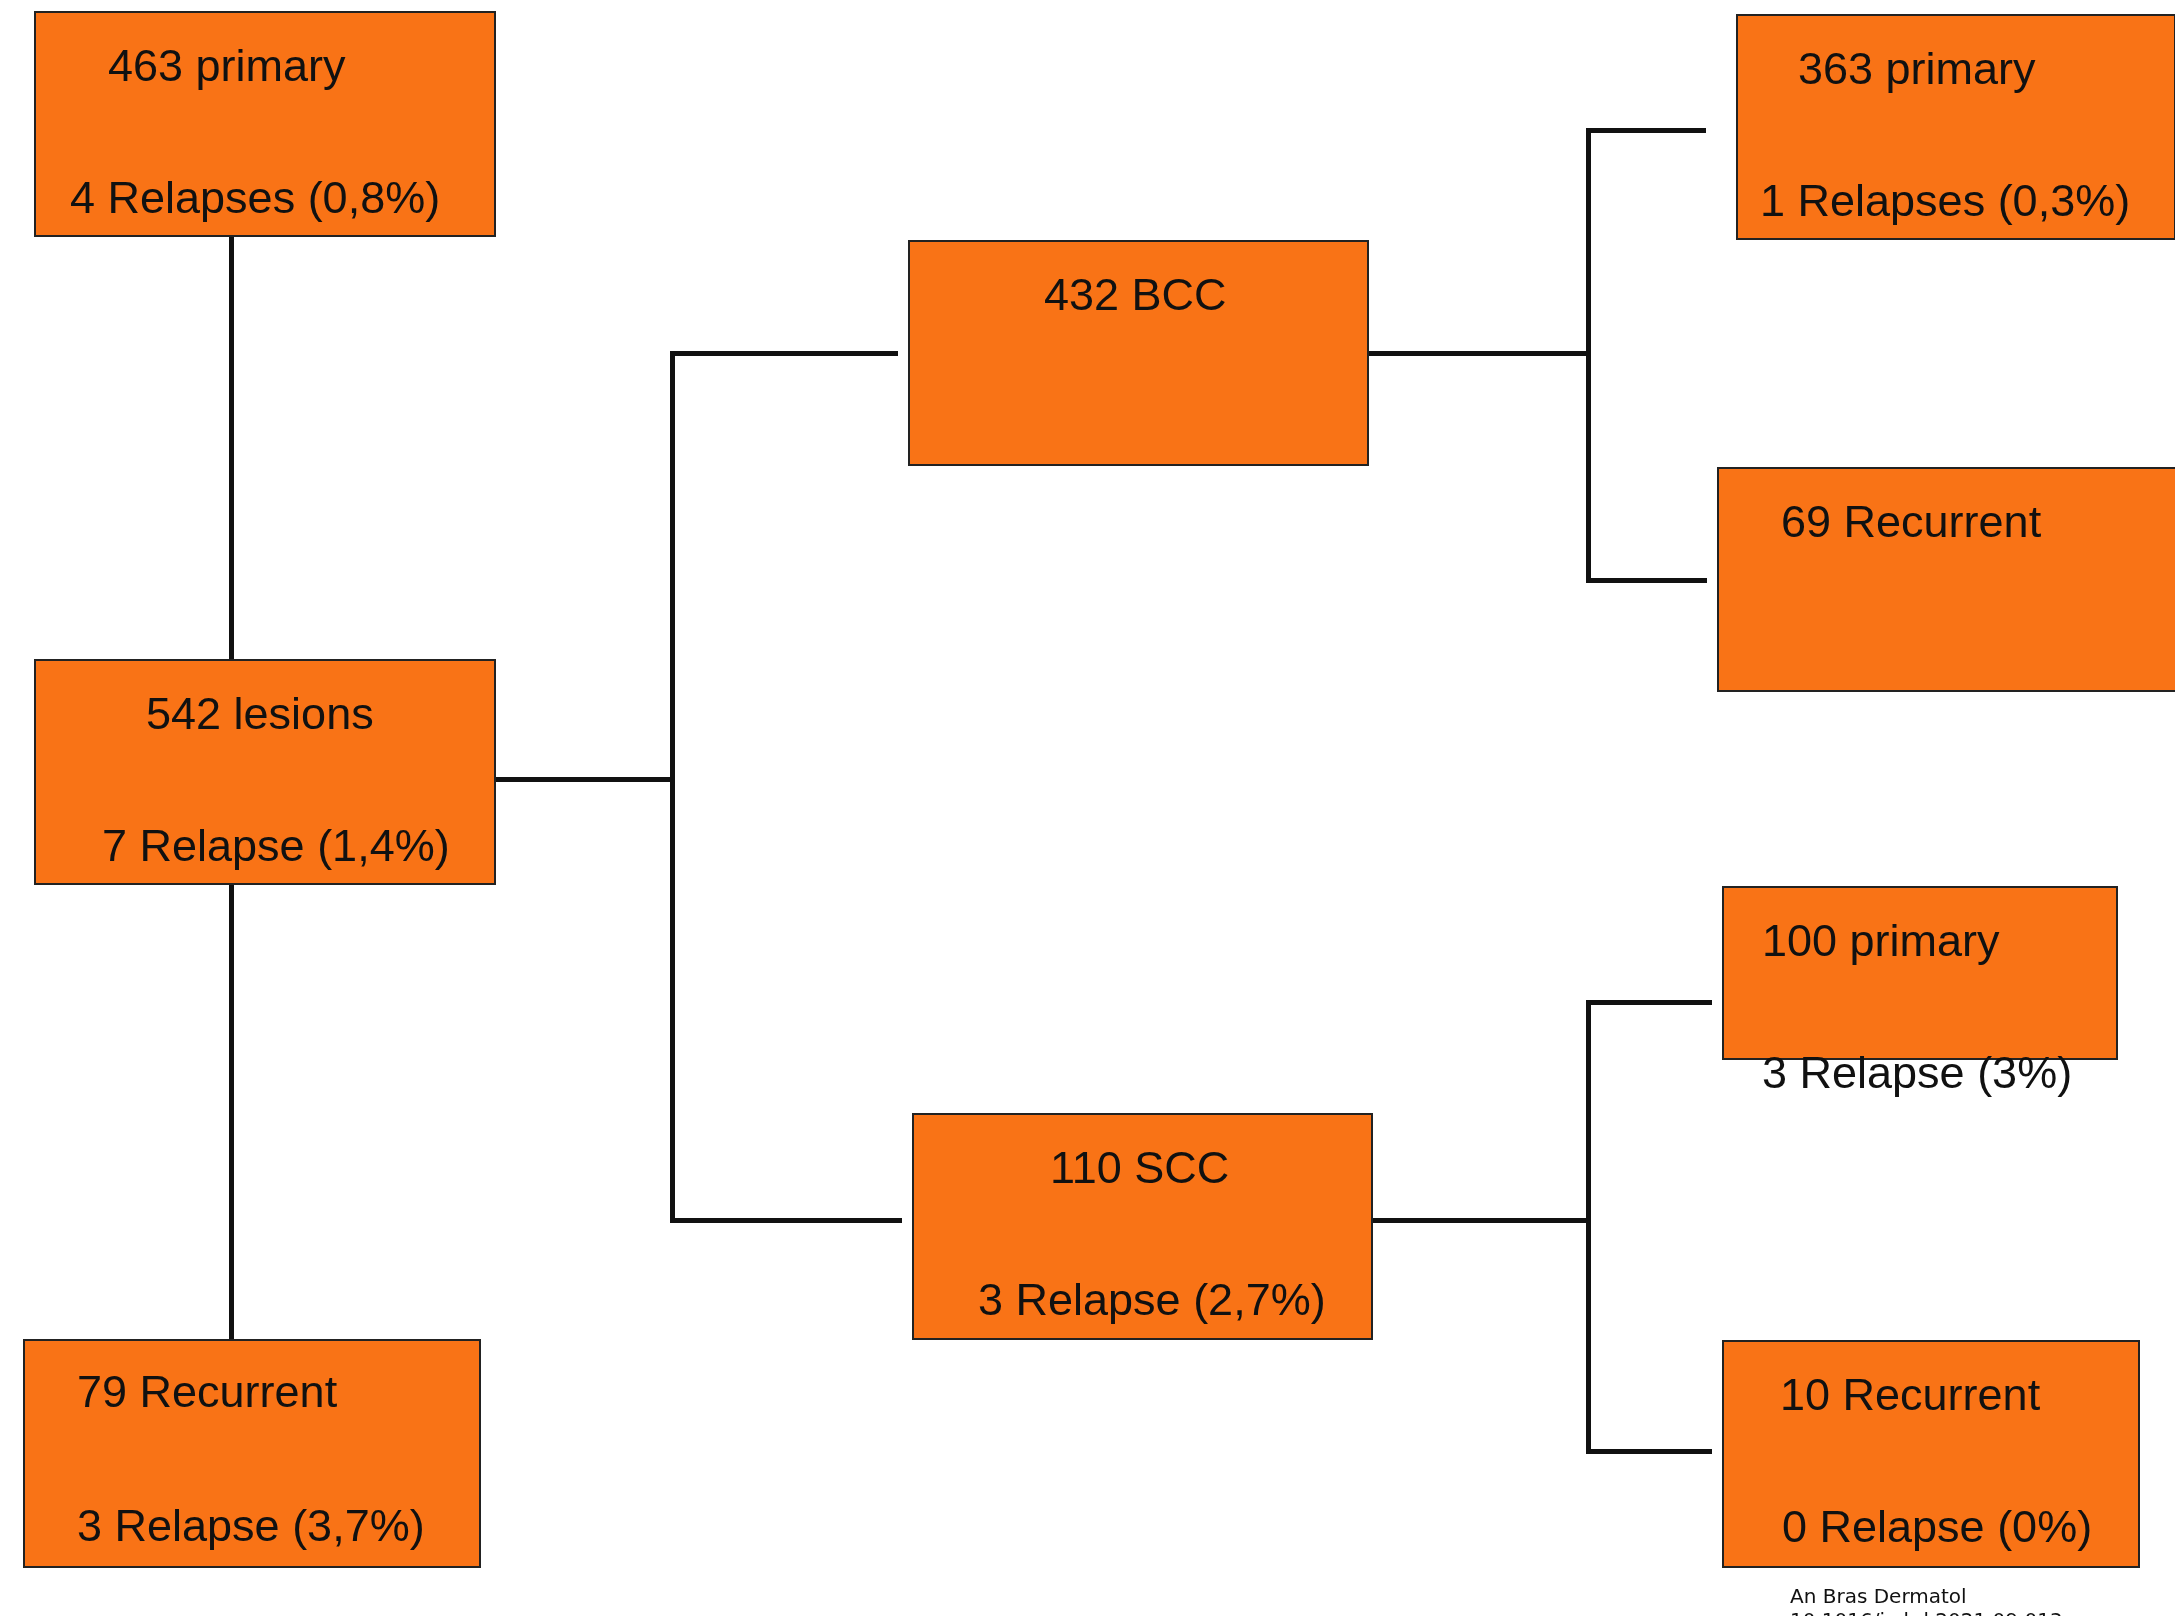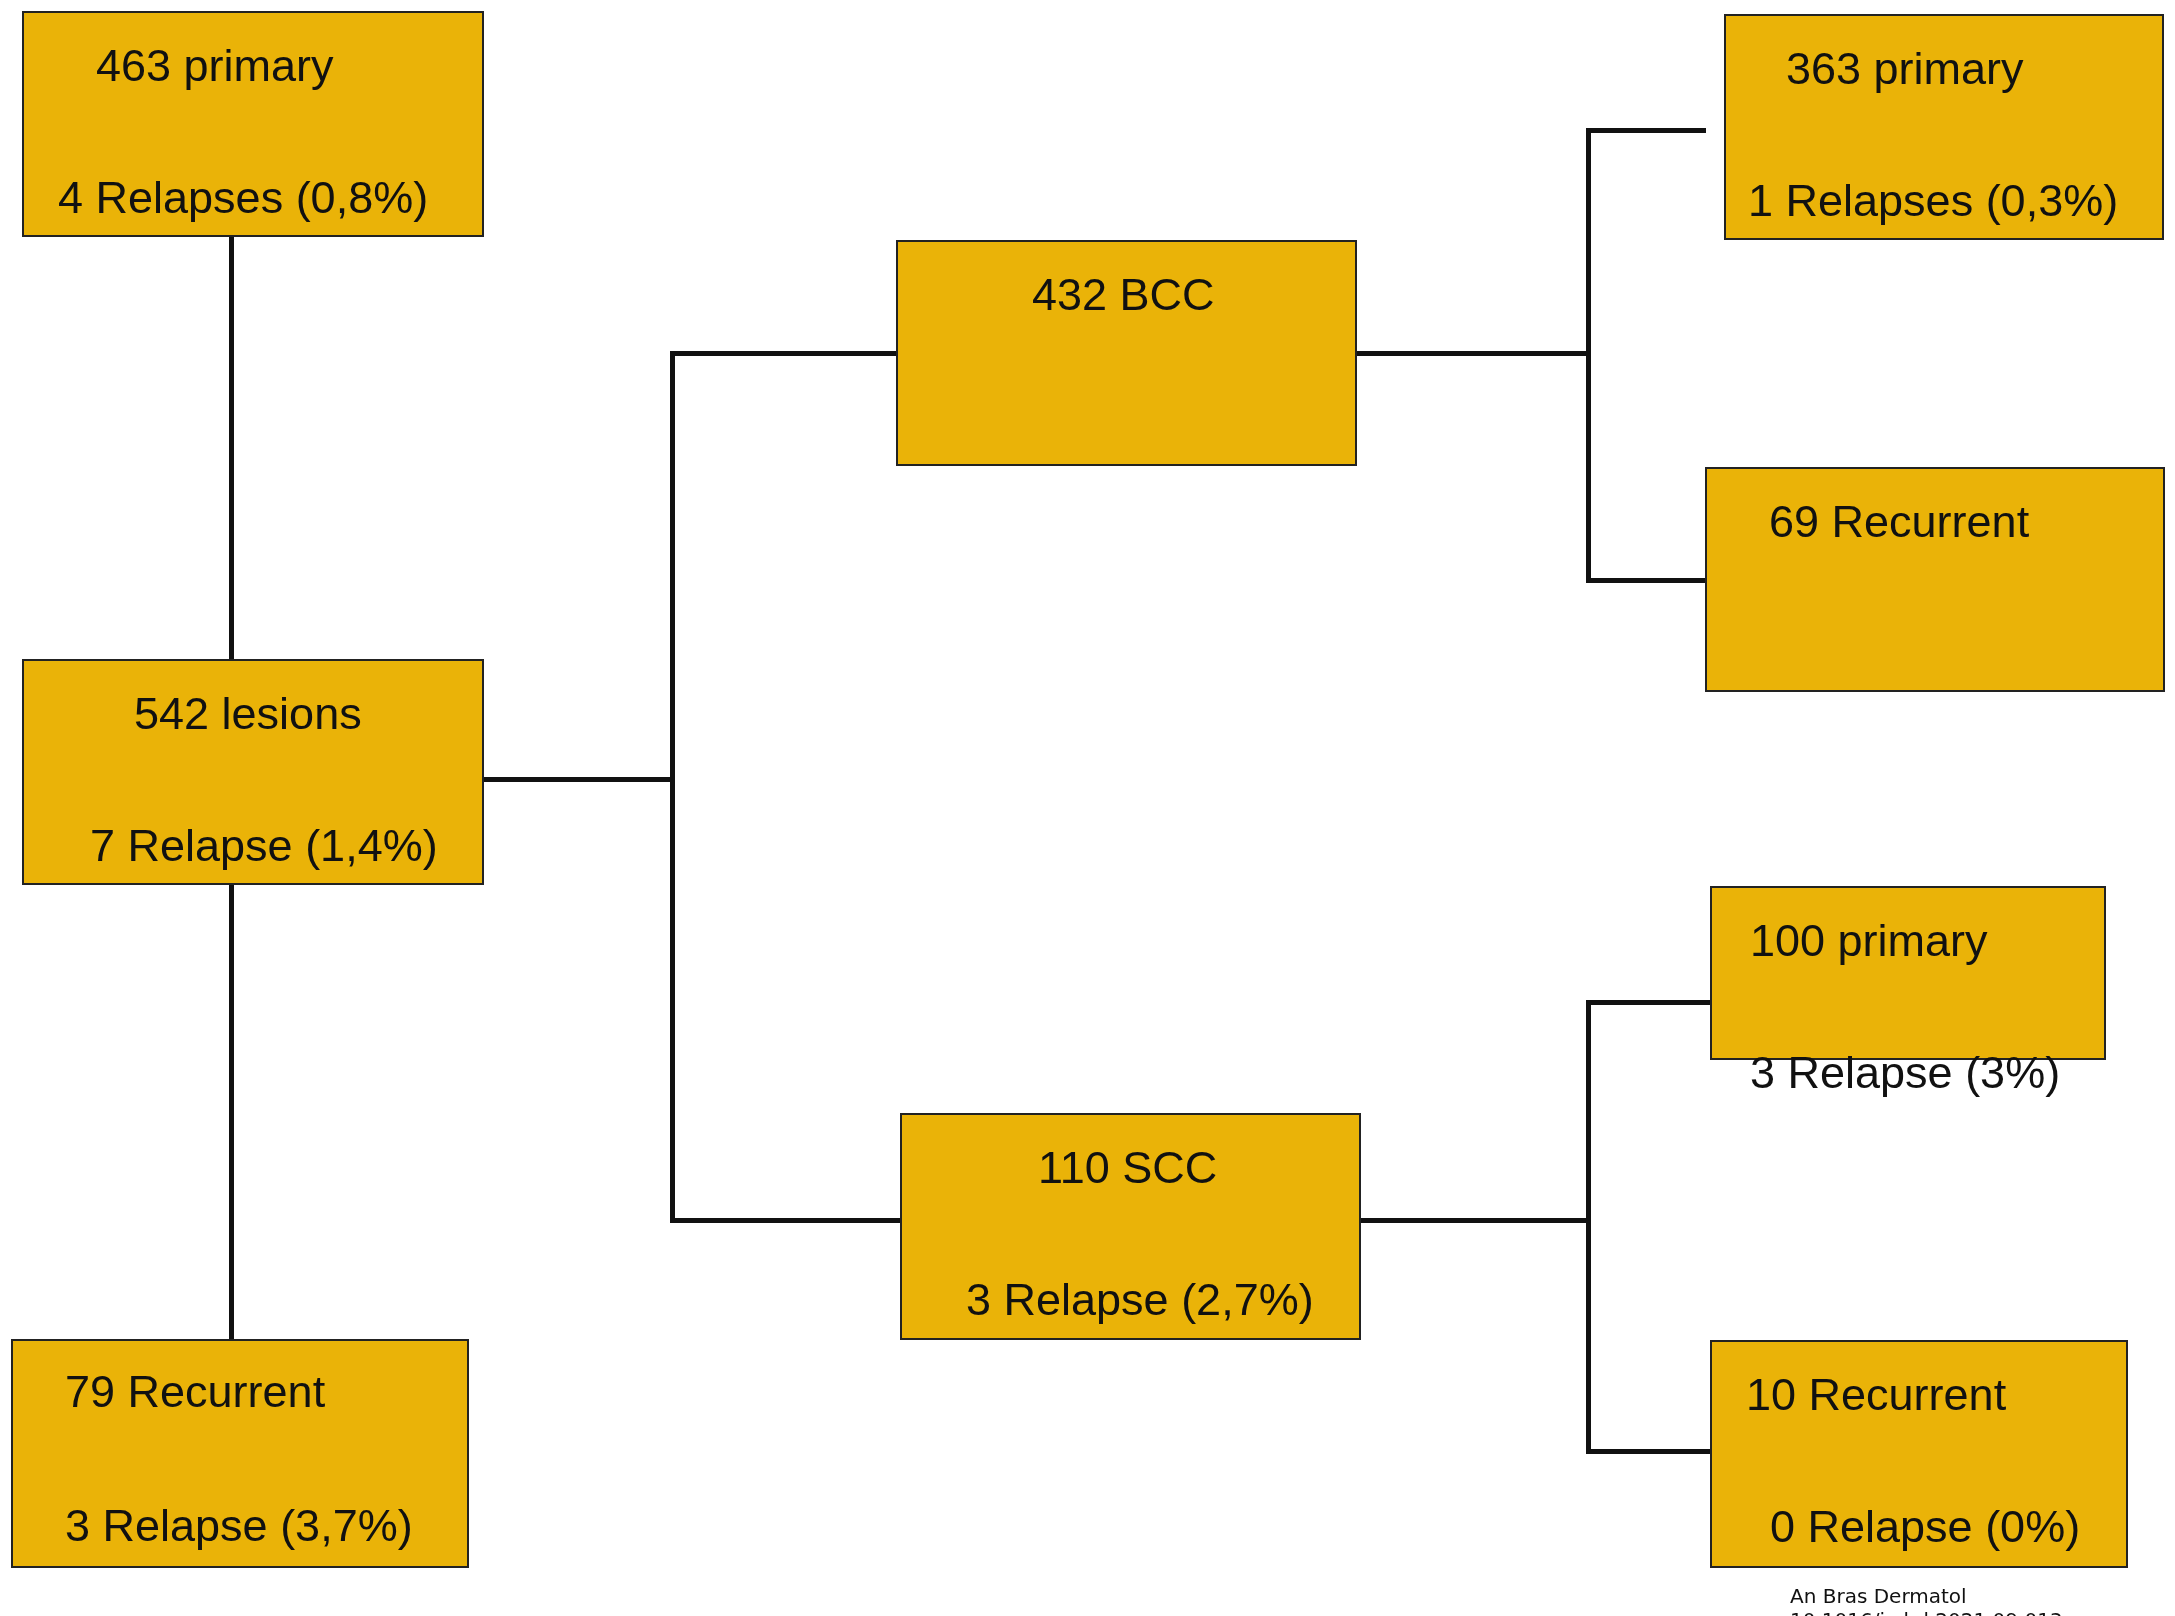--- a/index.html
+++ b/index.html
@@ -1,18 +1,18 @@
 <!DOCTYPE html>
 <html><head>
 <meta charset="utf-8">
 <style>
   html, body { margin:0; padding:0; background:#ffffff; }
   body { width:2175px; height:1616px; position:relative; overflow:hidden;
          font-family:"Liberation Sans", sans-serif; color:#111; }
-  .box { position:absolute; border:2px solid #222; background:#eab308; box-sizing:border-box; }
+  .box { position:absolute; border:2px solid #222; background:#f97316; box-sizing:border-box;margin-left:12px; }
   .box .t1, .box .t2 { position:absolute; font-size:45px; white-space:nowrap; line-height:1; }
   .line { position:absolute; background:#111; }
   .h { height:5px; }
   .v { width:5px; }
   .credit { position:absolute; font-family:"DejaVu Sans", sans-serif; font-size:20px; color:#111; }
 </style>
 </head>
 <body>
 
 <div class="line v" style="left:229px; top:237px; height:424px;"></div>
@@ -62,17 +62,17 @@
 <div class="box" style="left:1705px; top:467px; width:460px; height:225px;">
   <span class="t1" style="left:62px; top:30px;">69 Recurrent</span>
 </div>
 
 <div class="box" style="left:1710px; top:886px; width:396px; height:174px;">
   <span class="t1" style="left:38px; top:30px;">100 primary</span>
   <span class="t2" style="left:38px; top:162px;">3 Relapse  (3%)</span>
 </div>
 
 <div class="box" style="left:1710px; top:1340px; width:418px; height:228px;">
-  <span class="t1" style="left:34px; top:30px;">10 Recurrent</span>
+  <span class="t1" style="left:56px; top:30px;">10 Recurrent</span>
   <span class="t2" style="left:58px; top:162px;">0 Relapse  (0%)</span>
 </div>
 
 <div class="credit" style="left:1790px; top:1584px;">An Bras Dermatol 10.1016/j.abd.2021.09.013</div>
 
 </body></html>

